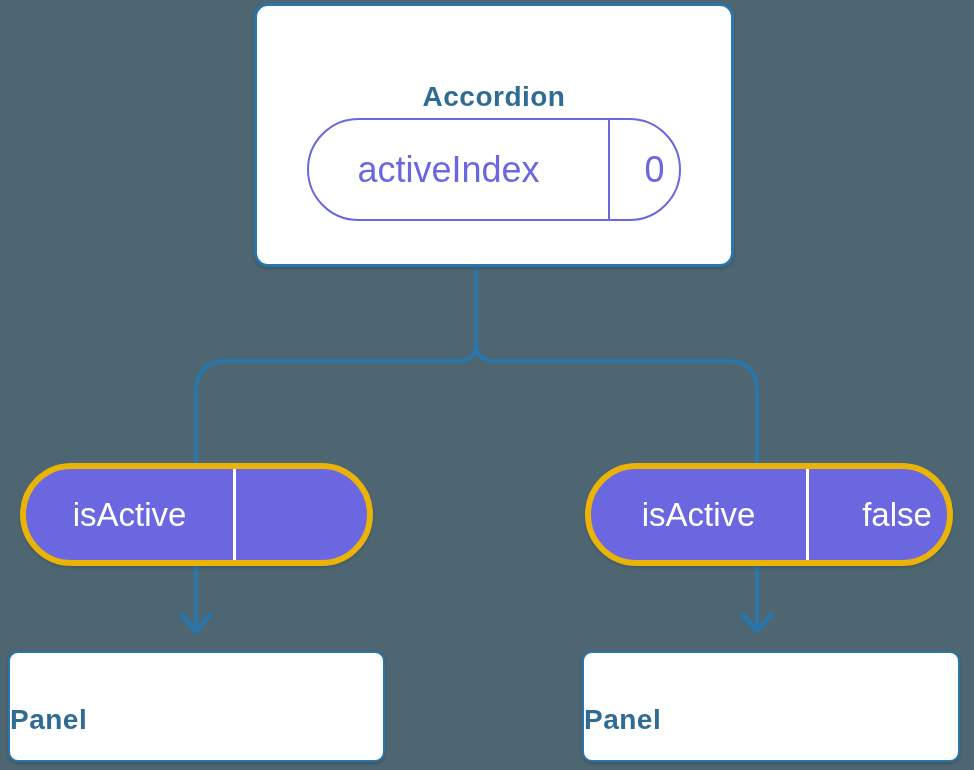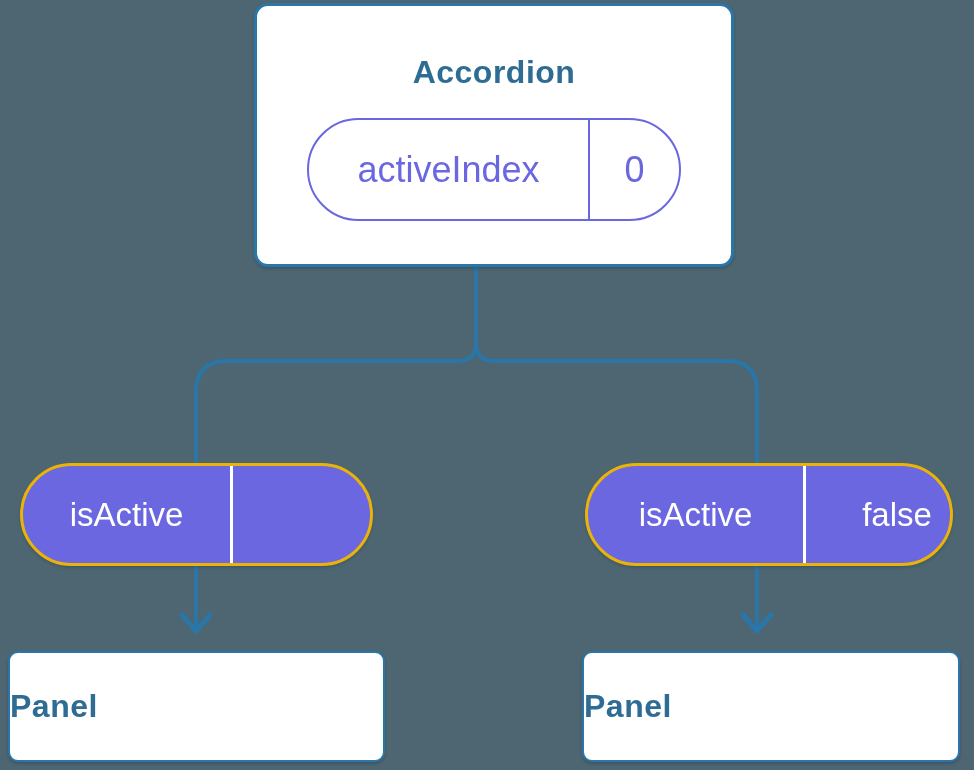--- a/index.html
+++ b/index.html
@@ -41,42 +41,44 @@
     border: 3px solid var(--color-line);
     box-shadow: 0 2px 3px rgba(20, 40, 55, 0.25);
   }
   .root-card {
     left: 254px; top: 3px;
     width: 480px; height: 264px;
     border-radius: 14px;
   }
   .node-title {
     color: var(--color-label-text);
-    font-size: 32px;
+    font-size: 28px;
     font-weight: 600;
     letter-spacing: 0.5px;
+    margin-top: 27px;
   }
   .root-title {
     position: absolute;
     top: 48px; left: 0;
     width: 100%;
     text-align: center;
   }
   .state-pill {
     position: absolute;
     top: 112px; left: 50px;
     width: 374px; height: 103px;
     display: flex;
     align-items: stretch;
     background: var(--color-card-bg);
     border: 2px solid var(--color-accent-purple);
     border-radius: 52px;
     overflow: hidden;
     font-size: 36px;
     color: var(--color-accent-purple);
+    gap: 20px;
   }
   .state-pill .cell-name {
     width: 279px;
     display: flex; align-items: center; justify-content: center;
   }
   .state-pill .divider {
     width: 2px;
     background: var(--color-accent-purple);
   }
   .state-pill .cell-value {
@@ -85,21 +87,21 @@
   }
 
   .prop-pill {
     position: absolute;
     top: 463px;
     height: 103px;
     z-index: 2;
     display: flex;
     align-items: stretch;
     background: var(--color-accent-purple);
-    border: 3px solid #eab308;
+    border: 6px solid #eab308;
     border-radius: 52px;
     overflow: hidden;
     font-size: 33px;
     color: var(--color-pill-text);
     box-shadow: 0 2px 3px rgba(20, 40, 55, 0.2);
   }
   .prop-pill .divider {
     width: 3px;
     background: #ffffff;
   }

